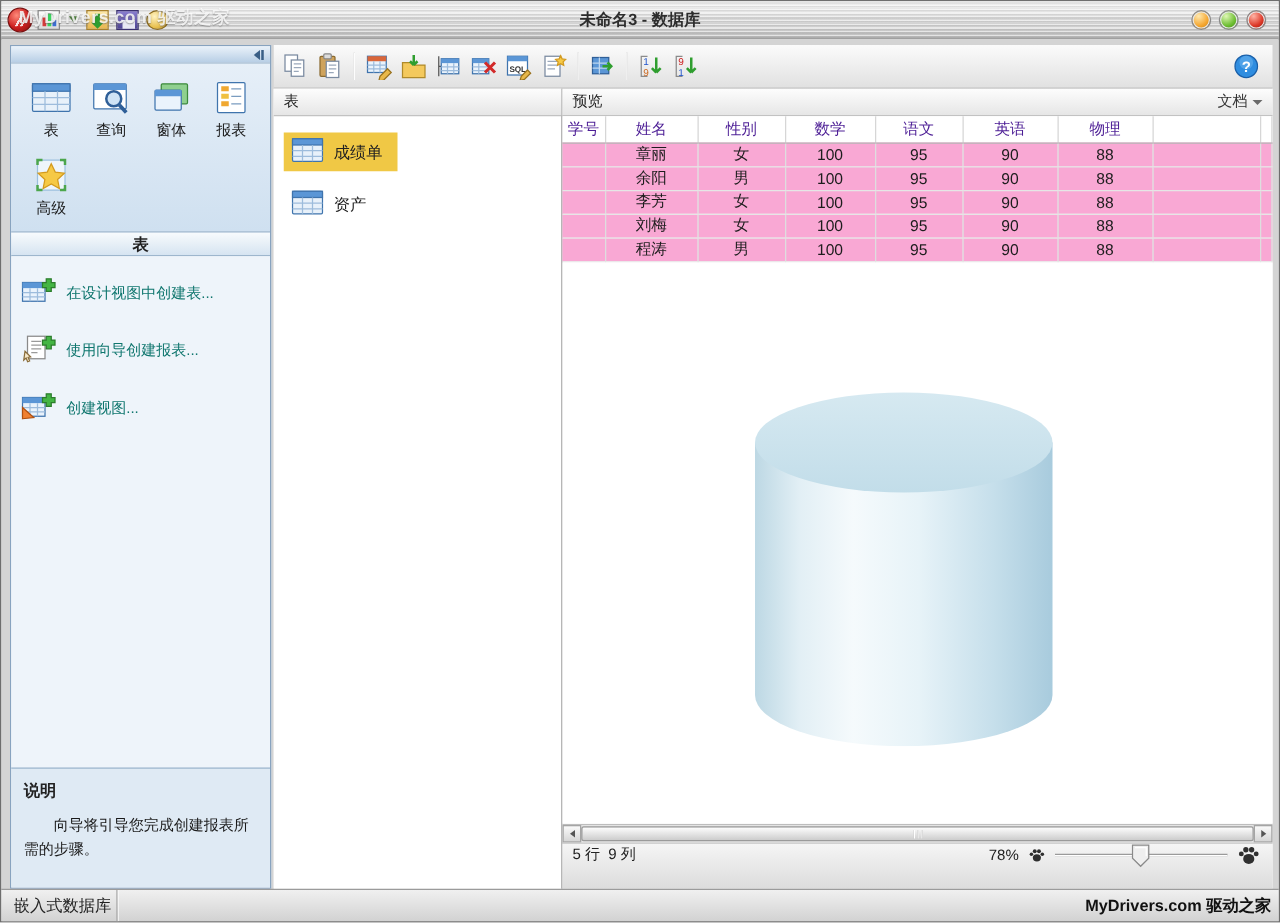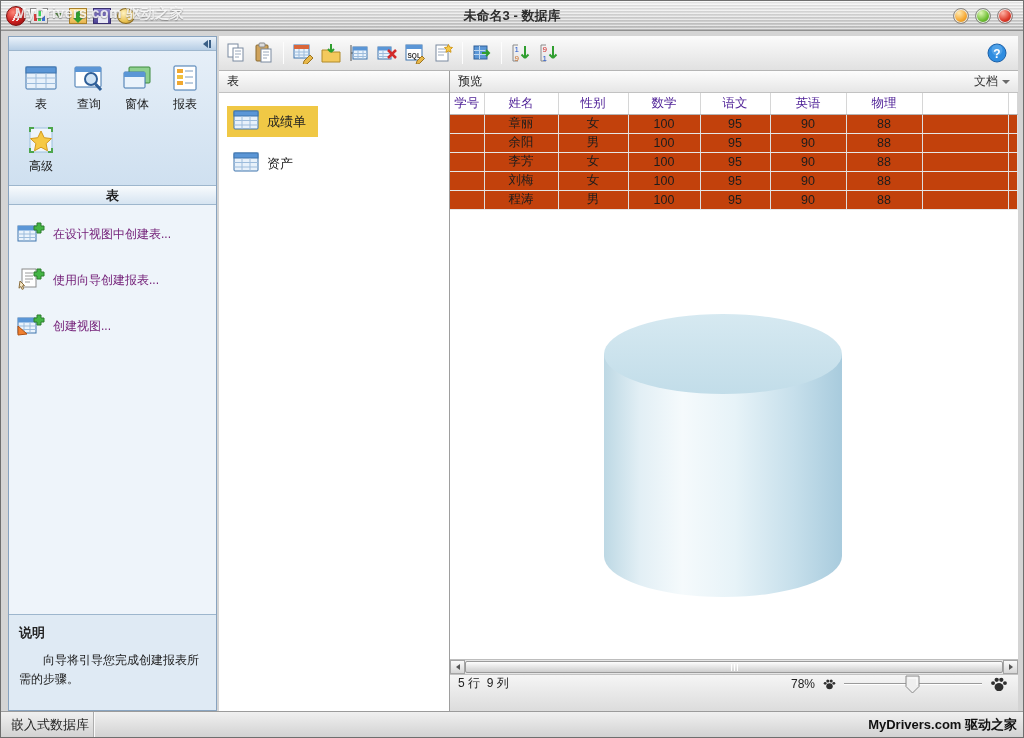--- a/index.html
+++ b/index.html
@@ -46,21 +46,21 @@
   .sidebar { width:209px; flex:none; border:1px solid #88a3bf; background:#eef4fa; display:flex; flex-direction:column; }
   .sb-top { height:14px; flex:none; background:linear-gradient(#eaf2fa,#b7cee5); border-bottom:1px solid #9db6cd; display:flex; justify-content:flex-end; align-items:center; padding-right:5px; gap:1px; }
   .tri-l { width:0; height:0; border-top:4px solid transparent; border-bottom:4px solid transparent; border-right:5px solid #3a5f86; }
   .sb-top .bar { width:2px; height:8px; background:#3a5f86; }
   .sb-cats { flex:none; background:linear-gradient(#e6eff8,#cfe0f0); padding:12px 6px 10px 8px; display:flex; flex-wrap:wrap; row-gap:12px; }
   .cat { width:48px; display:flex; flex-direction:column; align-items:center; gap:3px; font-size:12px; color:#1a1a1a; cursor:default; }
   .cat .cicon { width:36px; height:30px; display:flex; align-items:center; justify-content:center; }
   .sb-section-header { height:20px; flex:none; line-height:19px; text-align:center; font-weight:bold; font-size:13px; color:#1f1f1f;
     background:linear-gradient(#f8fbfd,#d6e4f1); border-top:1px solid #9db6cd; border-bottom:1px solid #9db6cd; }
   .sb-actions { flex:1; background:#eef4fa; padding:16px 8px 0 8px; display:flex; flex-direction:column; gap:19px; overflow:hidden; }
-  .action { display:flex; align-items:center; gap:8px; font-size:12px; color:#701a75; }
+  .action { display:flex; align-items:center; gap:8px; font-size:12px; color:#0f766e; }
   .sb-help { flex:none; height:96px; background:#dfeaf4; border-top:1px solid #9db6cd; padding:9px 10px; }
   .help-title { font-weight:bold; font-size:13px; margin-bottom:9px; }
   .help-text { font-size:12px; line-height:1.6; text-indent:2em; color:#1a1a1a; }
 
   
   .main { flex:1; display:flex; flex-direction:column; min-width:0; }
   .toolbar { height:34px; flex:none; display:flex; align-items:center; gap:2px; padding:0 8px 0 4px;
     background:linear-gradient(#fbfbfb,#e1e1e1); }
   .tb-btn { width:26px; height:26px; display:flex; align-items:center; justify-content:center; border:1px solid transparent; border-radius:2px; }
   .tb-sep { width:1px; height:22px; background:#b9b9b9; border-right:1px solid #fdfdfd; margin:0 4px; }
@@ -76,21 +76,21 @@
   .list-item.selected { background:#f0c845; }
 
   .preview-panel { flex:1; display:flex; flex-direction:column; min-width:0; }
   .doc-menu { margin-left:auto; display:flex; align-items:center; gap:4px; color:#333; }
   .doc-caret { width:0; height:0; border-left:4px solid transparent; border-right:4px solid transparent; border-top:4px solid #6a6a6a; }
 
   table.grid { table-layout:fixed; border-collapse:collapse; width:100%; flex:none; font-size:12.5px; }
   table.grid th { height:21px; font-weight:normal; color:#4c1d95; text-align:center;
     border-right:1px solid #d6d6d6; border-bottom:1px solid #b5b5b5; background:#fff; }
   table.grid td { height:19px; text-align:center; color:#1d1d1d;
-    border-right:1px solid #dedede; border-bottom:1px solid #e6e6e6; background:#c2410c; }
+    border-right:1px solid #dedede; border-bottom:1px solid #e6e6e6; background:#f9a8d4; }
 
   .canvas { flex:1; position:relative; background:#fff; overflow:hidden; }
   .cylinder { position:absolute; left:153px; top:103px; }
 
   .hscroll { height:15px; flex:none; display:flex; background:#e4e4e4; border-top:1px solid #bdbdbd; }
   .hs-btn { width:15px; flex:none; background:linear-gradient(#fafafa,#d6d6d6); border:1px solid #a5a5a5; display:flex; align-items:center; justify-content:center; }
   .hs-thumb { flex:1; margin:1px 0; background:linear-gradient(#fdfdfd,#cdcdcd); border:1px solid #9a9a9a; border-radius:2px; display:flex; align-items:center; justify-content:center; gap:2px; }
   .hs-thumb i { width:1px; height:7px; background:#8a8a8a; border-right:1px solid #fff; }
   .tri-lt { width:0; height:0; border-top:3px solid transparent; border-bottom:3px solid transparent; border-right:4px solid #555; }
   .tri-rt { width:0; height:0; border-top:3px solid transparent; border-bottom:3px solid transparent; border-left:4px solid #555; }

